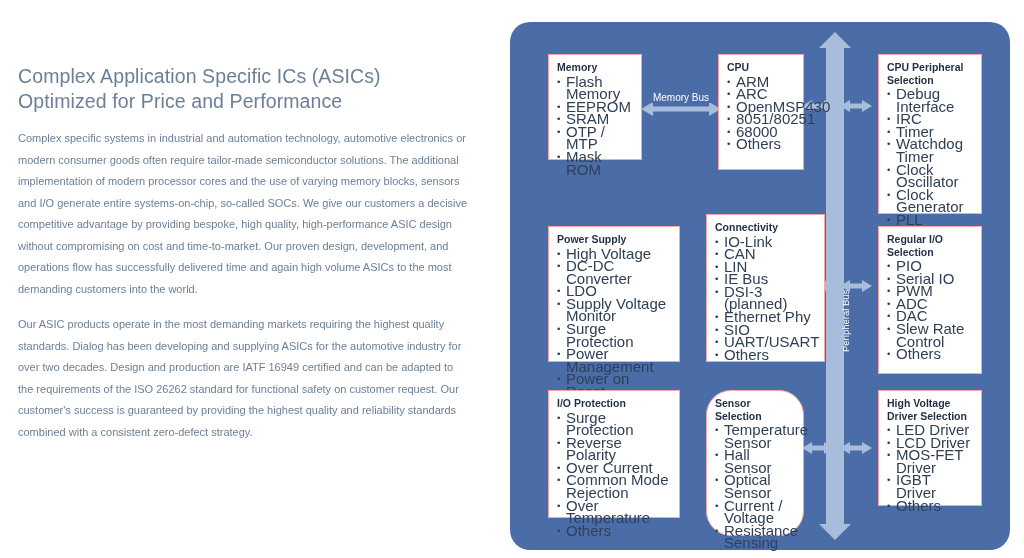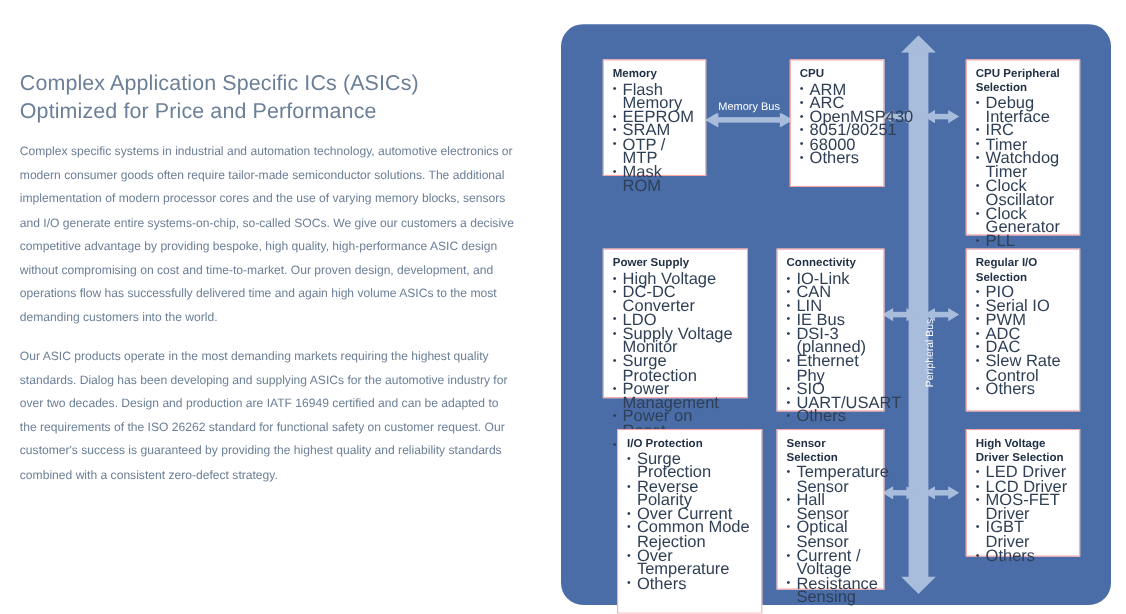--- a/index.html
+++ b/index.html
@@ -244,21 +244,21 @@
         <li>DC-DC Converter</li>
         <li>LDO</li>
         <li>Supply Voltage Monitor</li>
         <li>Surge Protection</li>
         <li>Power Management</li>
         <li>Power on Reset</li>
         <li>Others</li>
       </ul>
     </div>
 
-    <div class="box" style="left:196px; top:204px; width:98px; height:148px;">
+    <div class="box" style="left:196px; top:192px; width:119px; height:148px;">
       <div class="box-title">Connectivity</div>
       <ul>
         <li>IO-Link</li>
         <li>CAN</li>
         <li>LIN</li>
         <li>IE Bus</li>
         <li>DSI-3 (planned)</li>
         <li>Ethernet Phy</li>
         <li>SIO</li>
         <li>UART/USART</li>
@@ -272,33 +272,33 @@
         <li>PIO</li>
         <li>Serial IO</li>
         <li>PWM</li>
         <li>ADC</li>
         <li>DAC</li>
         <li>Slew Rate Control</li>
         <li>Others</li>
       </ul>
     </div>
 
-    <div class="box" style="left:38px; top:368px; width:132px; height:168px;margin-left:13px;">
+    <div class="box" style="left:38px; top:368px; width:132px; height:128px;">
       <div class="box-title">I/O Protection</div>
       <ul>
         <li>Surge Protection</li>
         <li>Reverse Polarity</li>
         <li>Over Current</li>
         <li>Common Mode Rejection</li>
         <li>Over Temperature</li>
         <li>Others</li>
       </ul>
     </div>
 
-    <div class="box" style="left:196px; top:368px; width:98px; height:146px;">
+    <div class="box" style="left:196px; top:368px; width:98px; height:146px;border-radius:25px;">
       <div class="box-title">Sensor Selection</div>
       <ul>
         <li>Temperature Sensor</li>
         <li>Hall Sensor</li>
         <li>Optical Sensor</li>
         <li>Current / Voltage</li>
         <li>Resistance Sensing</li>
       </ul>
     </div>
 

